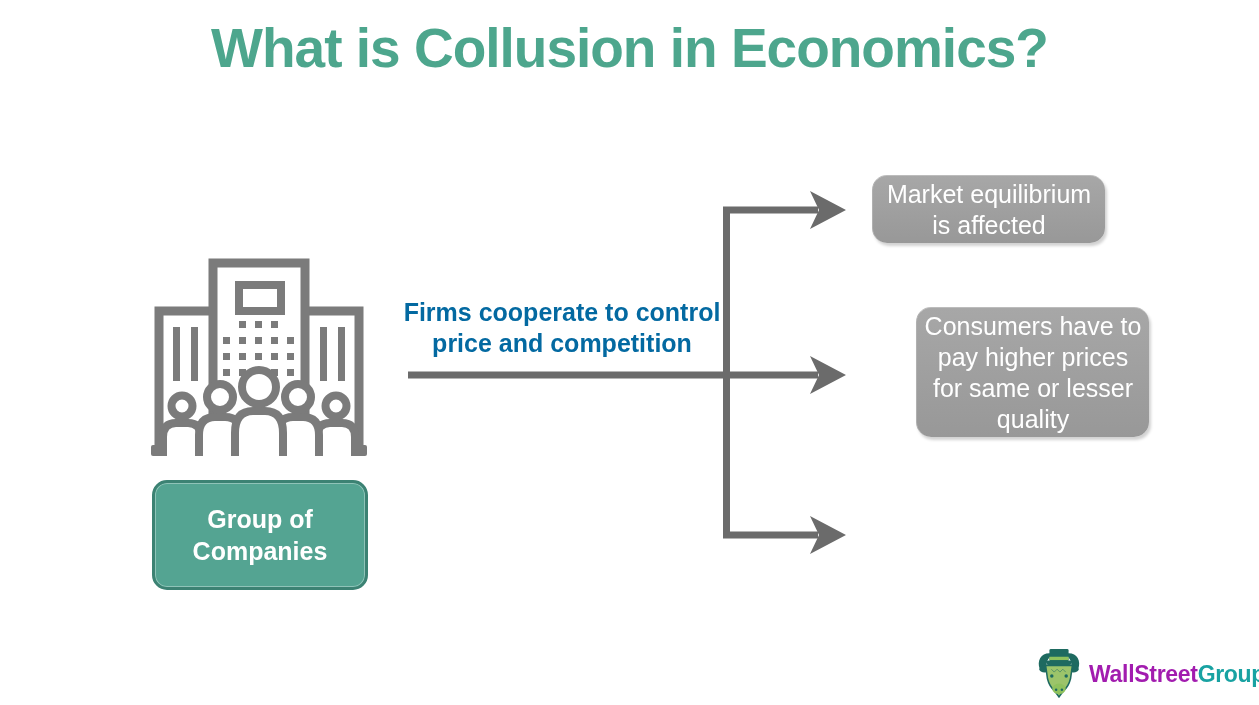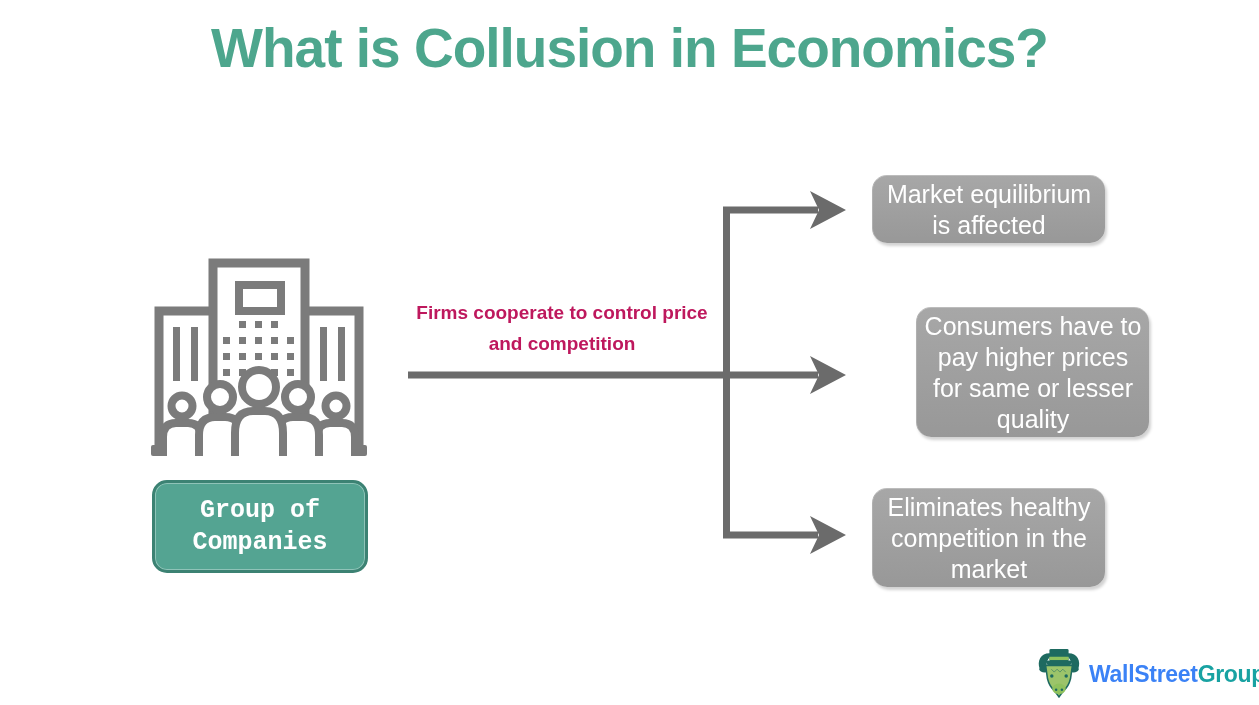--- a/index.html
+++ b/index.html
@@ -6,51 +6,51 @@
   .canvas{
     position:relative;width:1259px;height:705px;background:#ffffff;overflow:hidden;
     font-family:"Liberation Sans", sans-serif;
   }
   .title{
     position:absolute;left:0;top:16px;width:1259px;text-align:center;
     font-size:55px;font-weight:bold;letter-spacing:-1px;color:#4DA68D;
   }
   .building{position:absolute;left:149px;top:251px;}
   .teal-box{
-    position:absolute;left:152px;top:480px;width:216px;height:93px;
+    position:absolute;left:152px;top:480px;width:216px;height:110px;
     background:#54A492;border:3px solid #3C8273;border-radius:15px;
     box-shadow:inset 0 0 0 1px rgba(255,255,255,.35);
-    display:flex;align-items:center;justify-content:center;box-sizing:border-box;font-family:Liberation Mono, monospace;
+    display:flex;align-items:center;justify-content:center;box-sizing:border-box;
   }
   .teal-box span{
     color:#ffffff;font-size:25px;font-weight:bold;text-align:center;line-height:32px;
   }
   .arrow-label{
     position:absolute;left:402px;top:297px;width:320px;text-align:center;
-    color:#be185d;font-size:19px;font-weight:bold;line-height:31px;
+    color:#0369a1;font-size:25px;font-weight:bold;line-height:31px;
   }
   .arrows{position:absolute;left:400px;top:160px;}
   .gray-box{
     position:absolute;left:872px;width:233px;box-sizing:border-box;
     background:linear-gradient(#a7a7a7,#989898);
     border-top:1px solid #bcbcbc;border-left:1px solid #b0b0b0;
     border-radius:15px;box-shadow:2px 3px 3px rgba(0,0,0,0.18);
     display:flex;align-items:center;justify-content:center;
   }
   .gray-box span{
     color:#ffffff;font-size:25px;text-align:center;line-height:31px;padding:0 6px;
   }
   .box1{top:175px;height:68px;}
   .box2{top:307px;height:130px;margin-left:44px;}
   .box3{top:488px;height:99px;}
   .logo{
     position:absolute;left:1036px;top:648px;display:flex;align-items:center;gap:7px;
   }
   .logo-text{font-size:23px;font-weight:bold;letter-spacing:-0.3px;white-space:nowrap;}
-  .logo-text .primary{color:#3b82f6;}
+  .logo-text .primary{color:#a21caf;}
   .logo-text .accent{color:#18A2A2;}
 </style>
 </head>
 <body>
 
 <div class="canvas">
 
   <div class="title">What is Collusion in Economics?</div>
 
   <svg class="building" width="220" height="205" viewBox="0 0 220 205">
@@ -121,23 +121,20 @@
       <polygon points="846,535 810,516 819,535 810,554"></polygon>
     </g>
   </svg>
 
   <div class="gray-box box1">
     <span>Market equilibrium is affected</span>
   </div>
   <div class="gray-box box2">
     <span>Consumers have to pay higher prices for same or lesser quality</span>
   </div>
-  <div class="gray-box box3">
-    <span>Eliminates healthy competition in the market</span>
-  </div>
 
   <div class="logo">
     <svg width="46" height="52" viewBox="0 0 48 54">
       <path d="M4 22 C0 12, 7 3, 18 6 C12 10, 10 16, 11 23 Z" fill="#1E6A60"></path>
       <path d="M44 22 C48 12, 41 3, 30 6 C36 10, 38 16, 37 23 Z" fill="#1E6A60"></path>
       <ellipse cx="9" cy="22" rx="5.5" ry="3.5" fill="#1E6A60"></ellipse>
       <ellipse cx="39" cy="22" rx="5.5" ry="3.5" fill="#1E6A60"></ellipse>
       <rect x="14" y="1" width="20" height="13" rx="1.5" fill="#1E6A60"></rect>
       <rect x="14" y="9" width="20" height="3.5" fill="#8FC15D"></rect>
       <rect x="11" y="13" width="26" height="4.5" rx="2" fill="#1E6A60"></rect>

